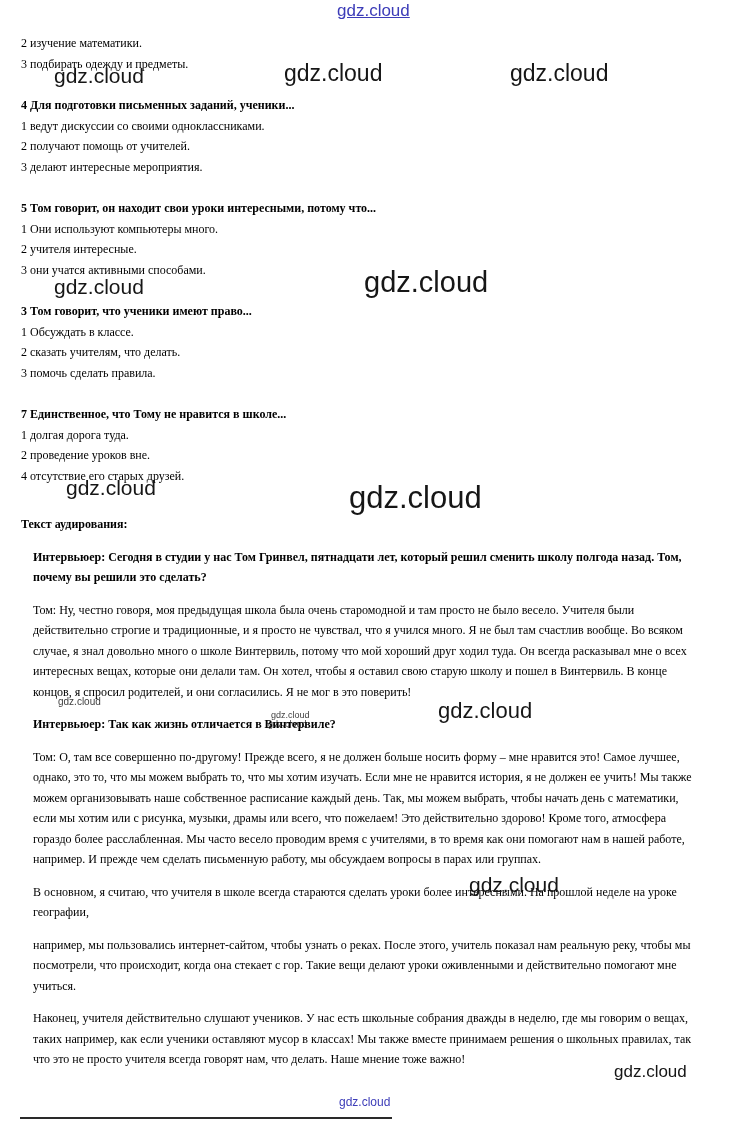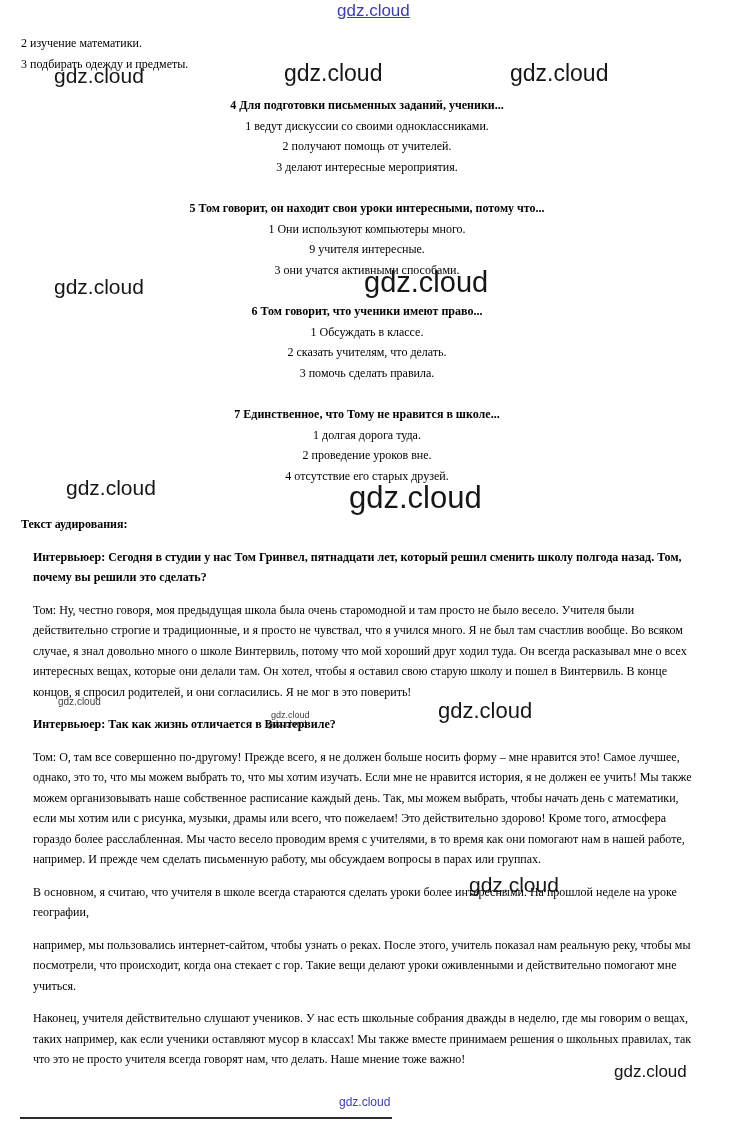--- a/index.html
+++ b/index.html
@@ -17,21 +17,21 @@
     overflow: hidden;
   }
   .content {
     position: absolute;
     top: 33px; left: 21px;
     width: 692px;
     font-size: 12px;
     line-height: 20.5px;
   }
   .bold { font-weight: bold; }
-  .question-block { margin-top: 21px; text-align: center; }
+  .question-block { margin-top: 21px; }
   .q-title { font-weight: bold; }
   .transcript-heading { margin-top: 28px; font-weight: bold; }
   .tp { margin: 12px; }
   .wm {
     position: absolute;
     font-family: "Liberation Sans", sans-serif;
     color: #161616;
     white-space: nowrap;
     line-height: 1;
   }
@@ -63,26 +63,26 @@
     <div class="question-block">
       <div class="q-title">4 Для подготовки письменных заданий, ученики...</div>
       <div>1 ведут дискуссии со своими одноклассниками.</div>
       <div>2 получают помощь от учителей.</div>
       <div>3 делают интересные мероприятия.</div>
     </div>
 
     <div class="question-block">
       <div class="q-title">5 Том говорит, он находит свои уроки интересными, потому что...</div>
       <div>1 Они используют компьютеры много.</div>
-      <div>9 учителя интересные.</div>
+      <div>2 учителя интересные.</div>
       <div>3 они учатся активными способами.</div>
     </div>
 
     <div class="question-block">
-      <div class="q-title">6 Том говорит, что ученики имеют право...</div>
+      <div class="q-title">3 Том говорит, что ученики имеют право...</div>
       <div>1 Обсуждать в классе.</div>
       <div>2 сказать учителям, что делать.</div>
       <div>3 помочь сделать правила.</div>
     </div>
 
     <div class="question-block">
       <div class="q-title">7 Единственное, что Тому не нравится в школе...</div>
       <div>1 долгая дорога туда.</div>
       <div>2 проведение уроков вне.</div>
       <div>4 отсутствие его старых друзей.</div>

